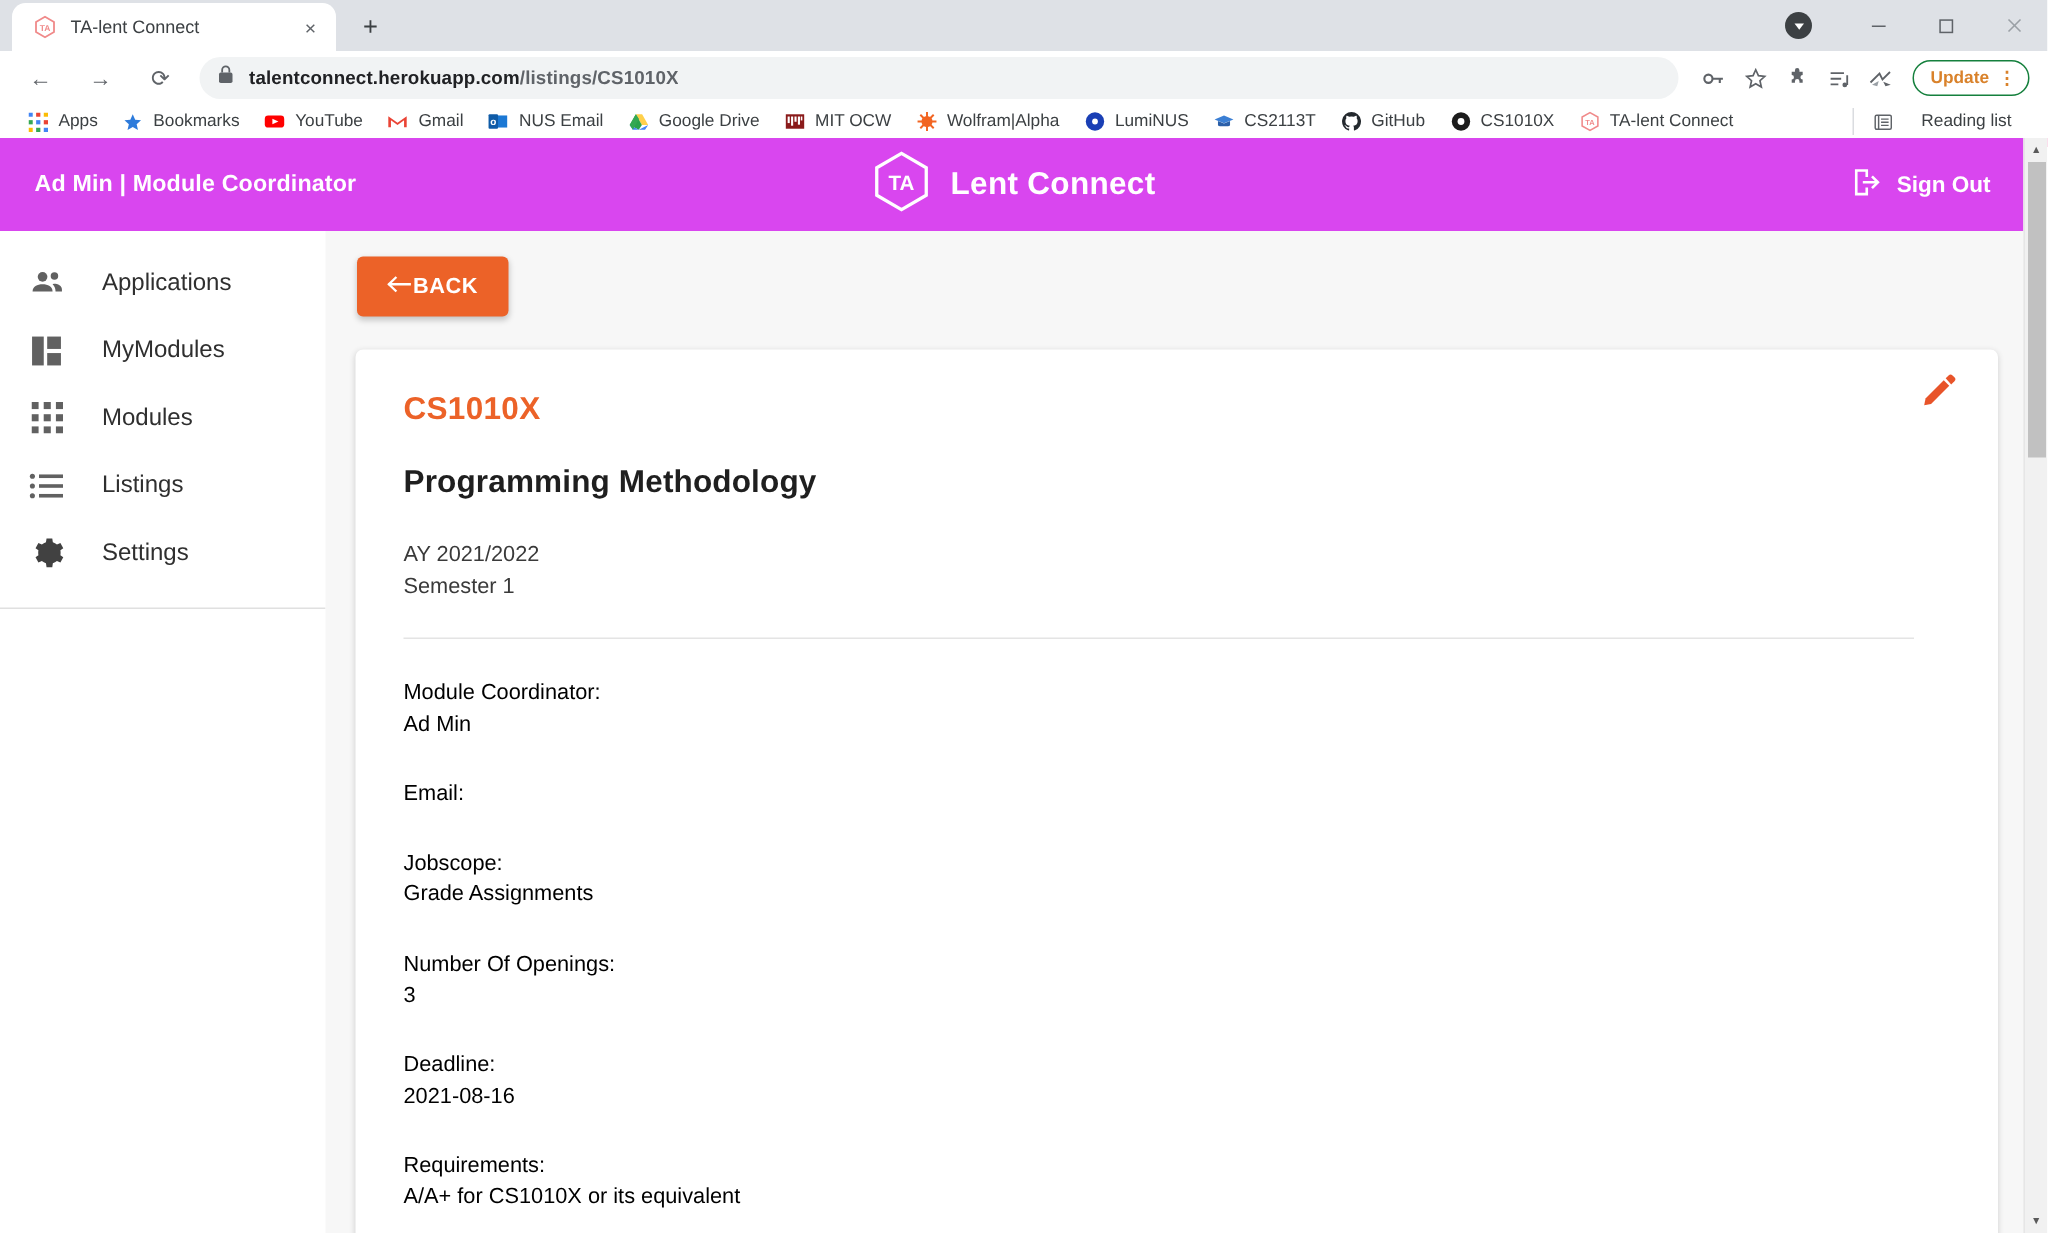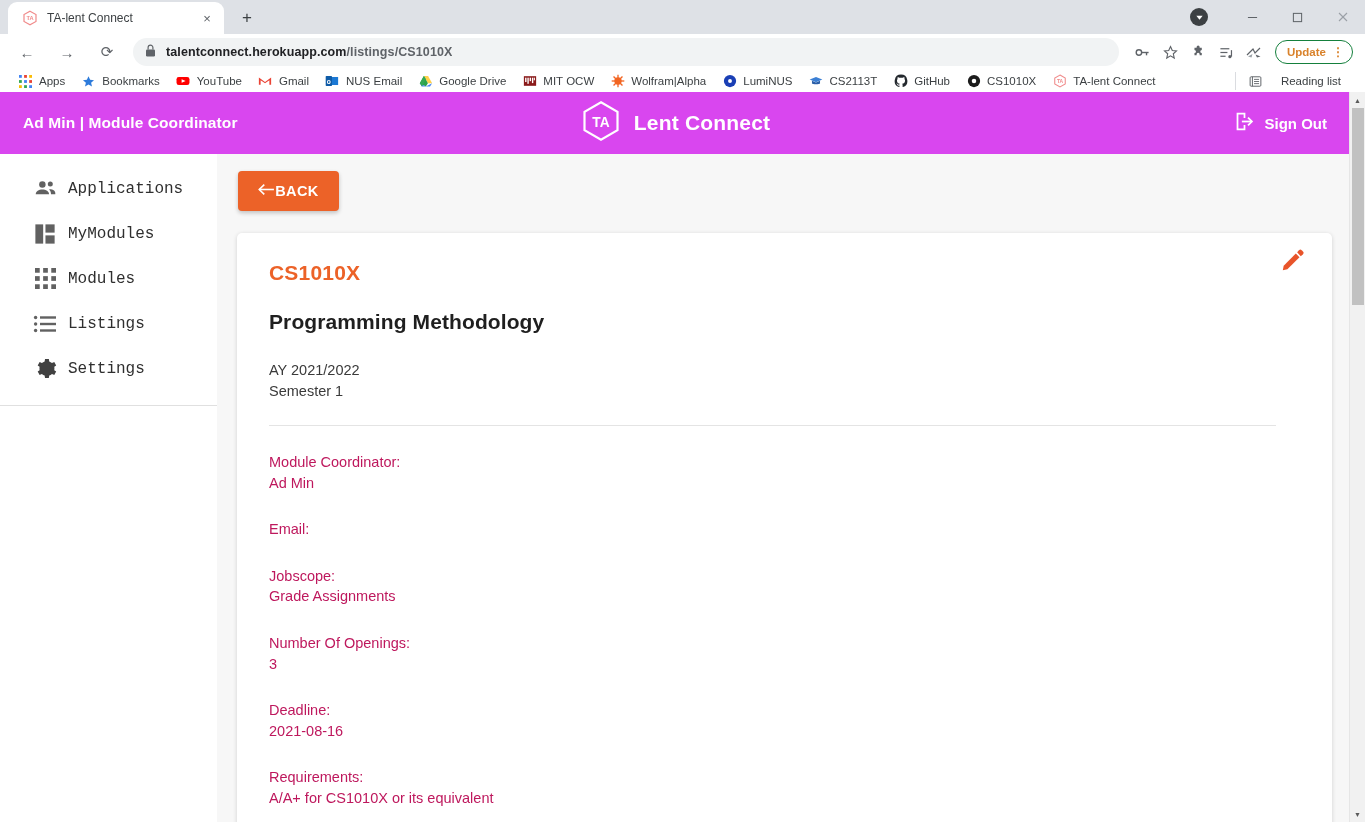--- a/index.html
+++ b/index.html
@@ -144,22 +144,22 @@
   }
 
   .body-wrap { display: flex; height: 668px; }
 
   .sidebar {
     width: 217px; flex: 0 0 217px; background: #ffffff;
     padding-top: 12px;
   }
   .sidebar-inner { border-bottom: 1px solid #e0e0e0; padding-bottom: 14px; }
   .navitem {
-    display: flex; align-items: center; gap: 10px;
-    height: 45px; padding-left: 32px; font-family: Liberation Mono, monospace;
+    display: flex; align-items: center; gap: 24px;
+    height: 45px; padding-left: 18px;
   }
   .navicon {
     width: 26px; height: 26px; flex: 0 0 26px;
     display: flex; align-items: center; justify-content: center;
     color: #616161;
   }
   .navlabel { font-size: 16px; color: #2f2f2f; }
 
   .content {
     flex: 1; background: #f7f7f7; padding: 17px 16px 0 20px;
@@ -183,21 +183,21 @@
     font-size: 21px; font-weight: bold; color: #ec6228; letter-spacing: .2px;
   }
   .card-title {
     font-size: 21px; font-weight: bold; color: #1f1f1f;
     margin-top: 25px; letter-spacing: .1px;
   }
   .ay { margin-top: 26px; font-size: 14.5px; color: #3a3a3a; line-height: 1.42; }
   .divider {
     height: 1px; background: #e4e4e4; margin: 24px 28px 0 0;
   }
-  .field { margin-top: 26px; font-size: 14.5px; color: #be185d; line-height: 1.42; }
+  .field { margin-top: 26px; font-size: 14.5px; color: #000000; line-height: 1.42; }
   .field .lbl { display: block; }
   .field .val { display: block; }
   .editbtn {
     position: absolute; right: 24px; top: 14px;
     width: 30px; height: 30px;
     display: flex; align-items: center; justify-content: center;
   }
 
   
   .pscroll {

